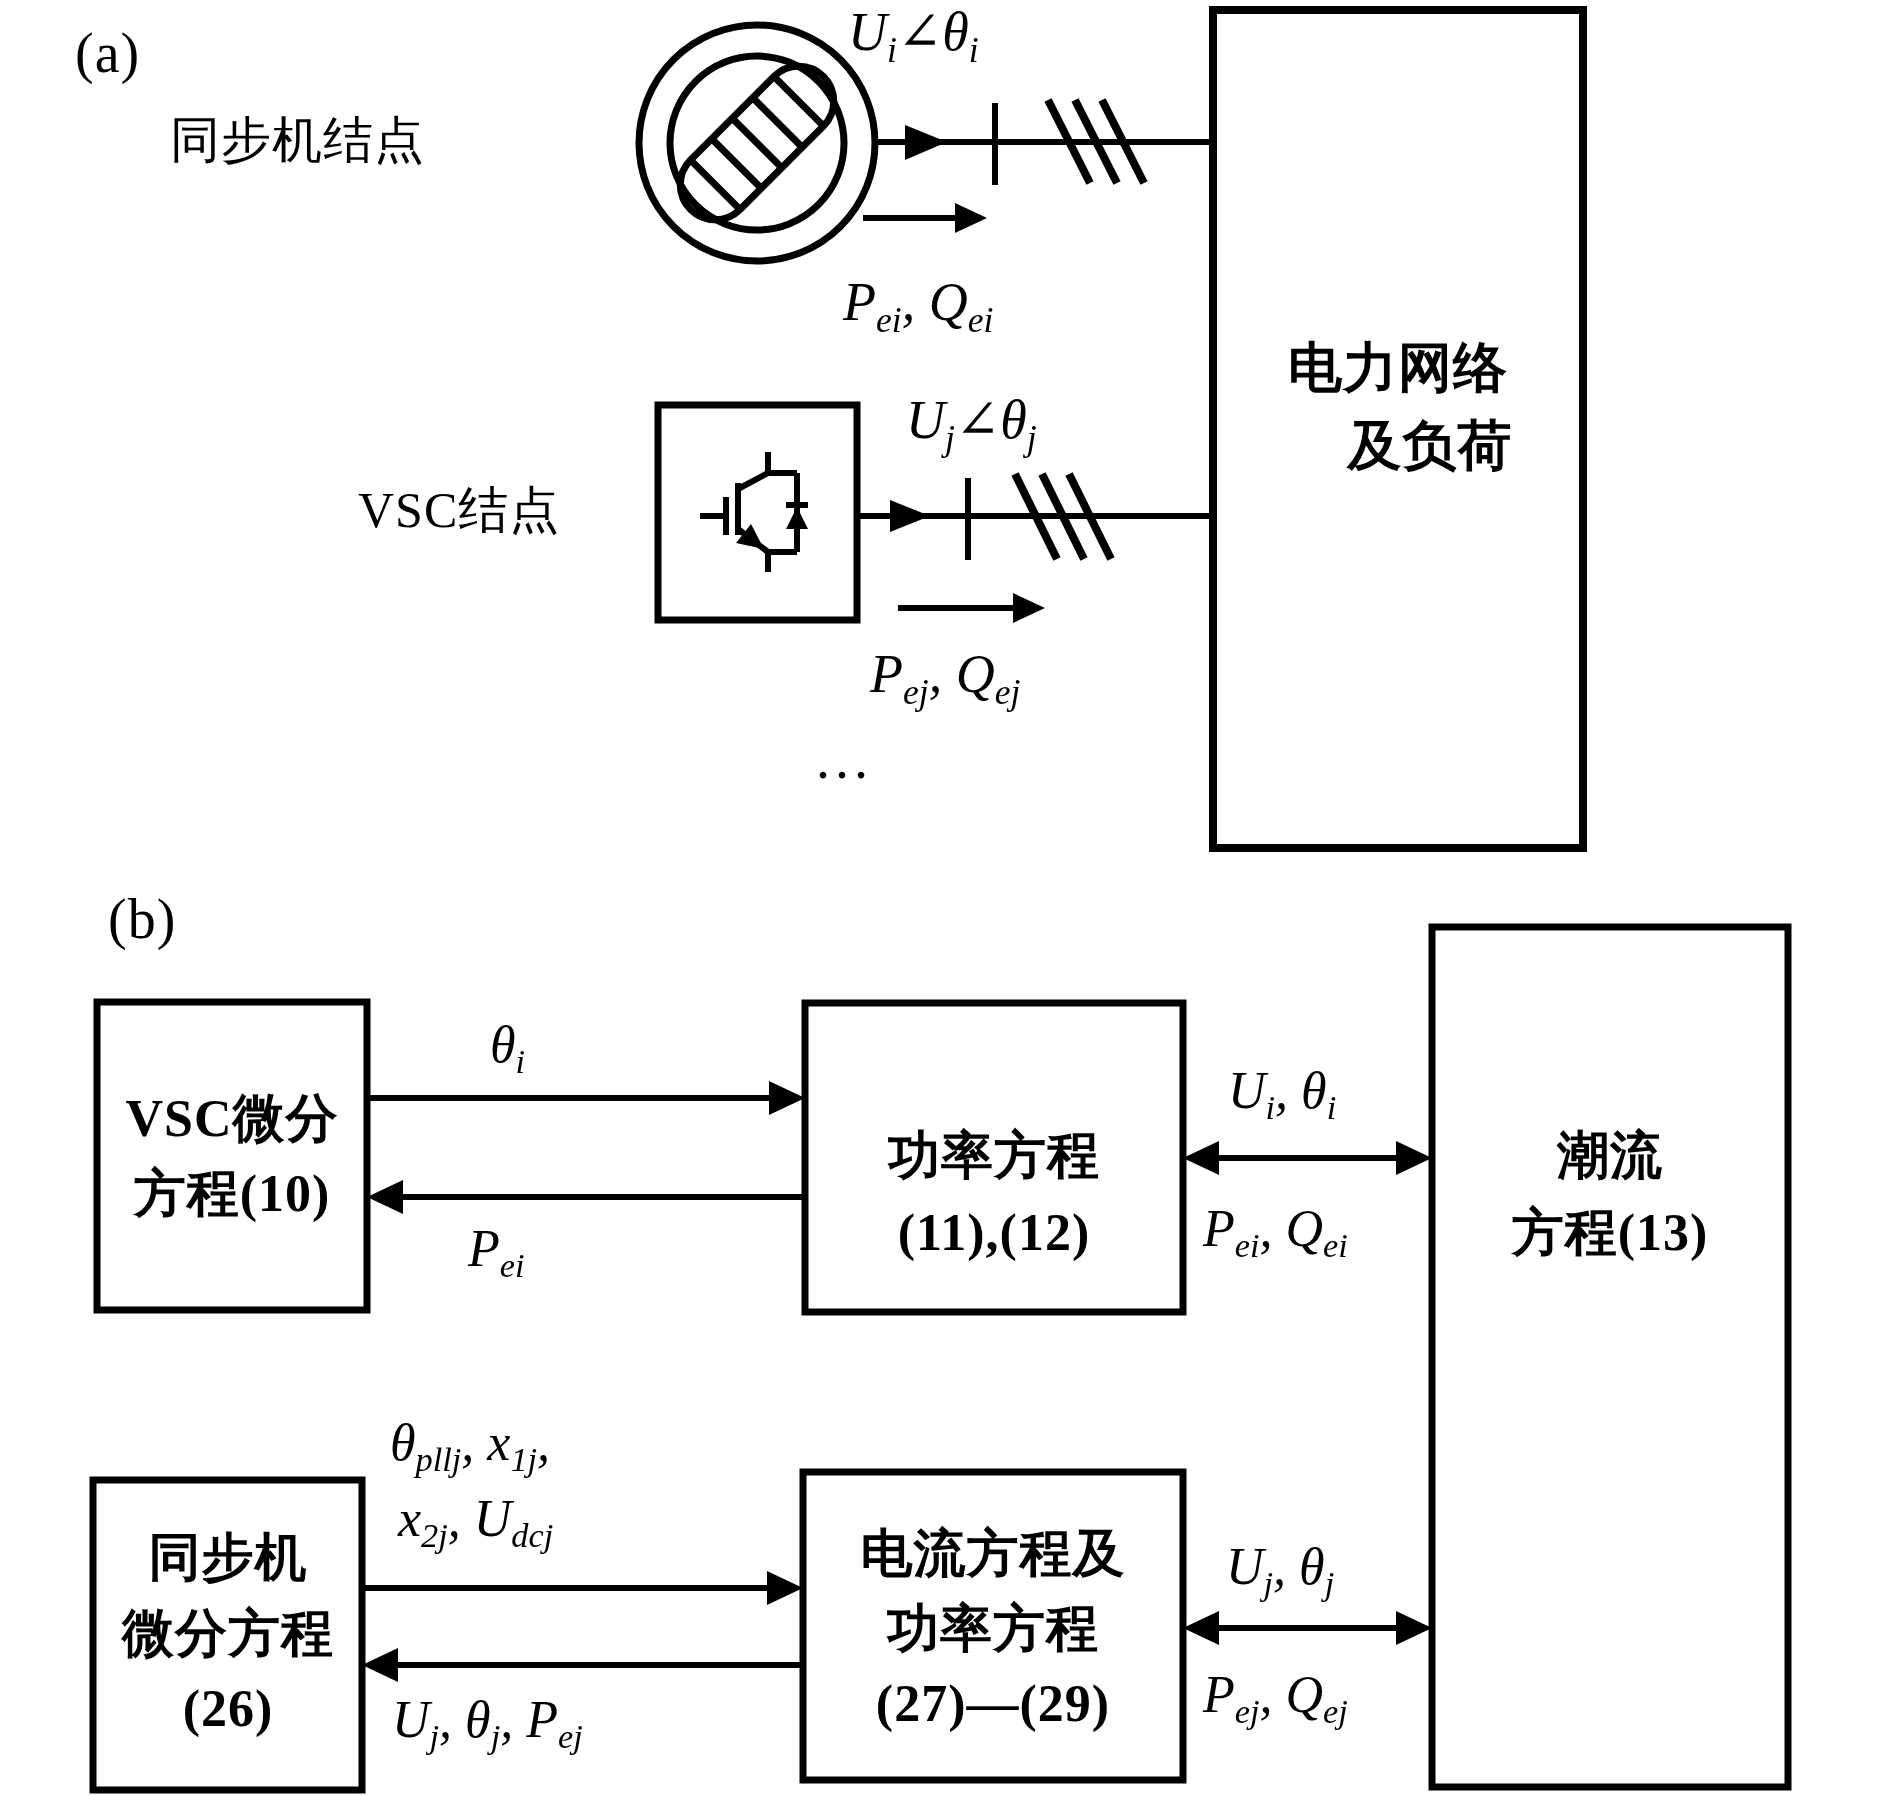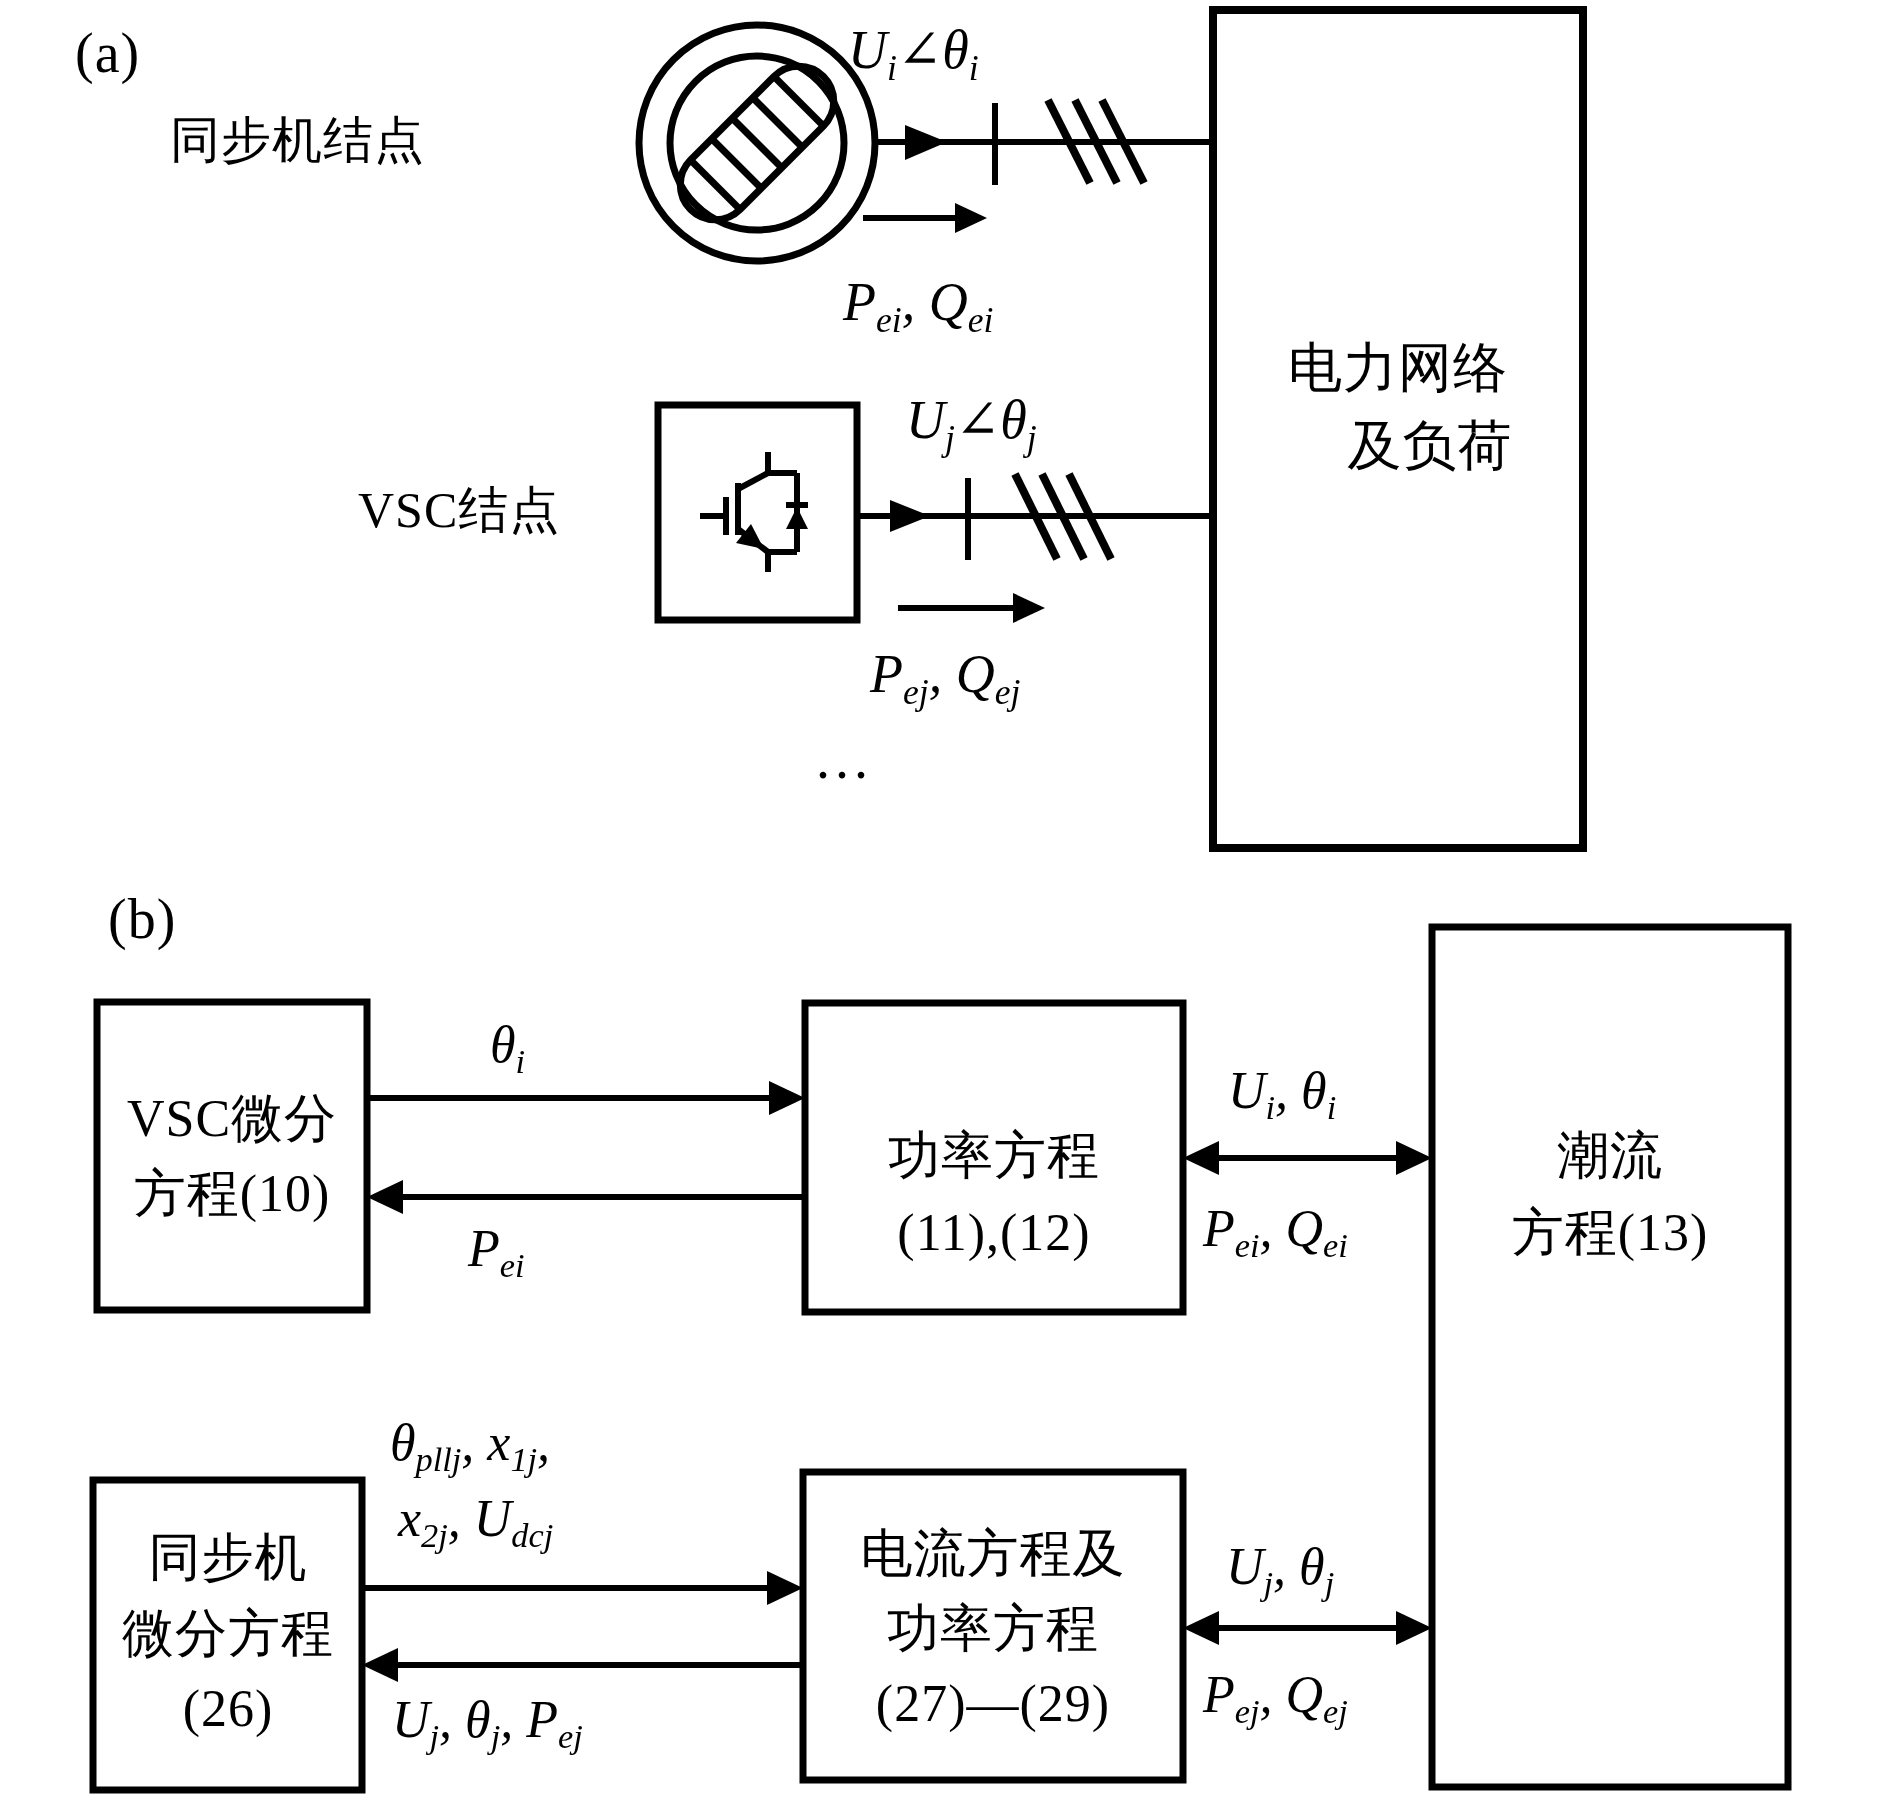--- a/index.html
+++ b/index.html
@@ -3,21 +3,21 @@
 <meta charset="utf-8">
 <style>
   html,body{margin:0;padding:0;background:#ffffff;}
   .canvas{position:relative;width:1890px;height:1796px;background:#ffffff;overflow:hidden;
           font-family:"Liberation Serif","DejaVu Serif",serif;color:#000;}
   .canvas svg{position:absolute;left:0;top:0;}
   .t{position:absolute;white-space:nowrap;line-height:1.05;}
   .math{font-style:italic;}
   .math sub{font-style:italic;font-size:66%;}
   .cjk{font-style:normal;letter-spacing:1px;}
-  .center{transform:translateX(-50%);}
+  .center{transform:translateX(-50%);font-weight:bold;}
   .f56{font-size:56px;}
   .f54{font-size:54px;}
   .f52{font-size:52px;}
   .f50{font-size:50px;}
 </style>
 </head>
 <body>
 
 <div class="canvas">
 
@@ -126,21 +126,21 @@
       <line x1="1215" y1="1628" x2="1400" y2="1628" stroke="#000" stroke-width="6"></line>
       <polygon fill="#000" points="1219,1611 1219,1645 1183,1628"></polygon>
       <polygon fill="#000" points="1396,1611 1396,1645 1432,1628"></polygon>
     </g>
   </svg>
 
   <div class="t f56 cjk" style="left:75px;top:24px;">(a)</div>
   <div class="t f50 cjk" style="left:170px;top:114px;">同步机结点</div>
   <div class="t f50 cjk" style="left:358px;top:484px;">VSC结点</div>
 
-  <div class="t f54 math" style="left:848px;top:22px;">U<sub>i</sub>∠θ<sub>i</sub></div>
+  <div class="t f54 math" style="left:848px;top:4px;">U<sub>i</sub>∠θ<sub>i</sub></div>
   <div class="t f54 math" style="left:843px;top:274px;">P<sub>ei</sub>, Q<sub>ei</sub></div>
   <div class="t f54 math" style="left:878px;top:392px;margin-left:28px;">U<sub>j</sub>∠θ<sub>j</sub></div>
   <div class="t f54 math" style="left:870px;top:646px;">P<sub>ej</sub>, Q<sub>ej</sub></div>
   <div class="t f56 cjk" style="left:816px;top:730px;letter-spacing:5px;">...</div>
 
   <div class="t f54 cjk center" style="left:1398px;top:340px;">电力网络</div>
   <div class="t f54 cjk center" style="left:1398px;top:418px;margin-left:32px;">及负荷</div>
 
   <div class="t f56 cjk" style="left:108px;top:890px;">(b)</div>
 

